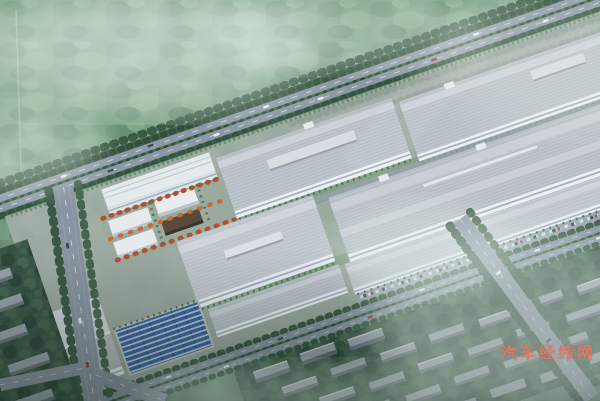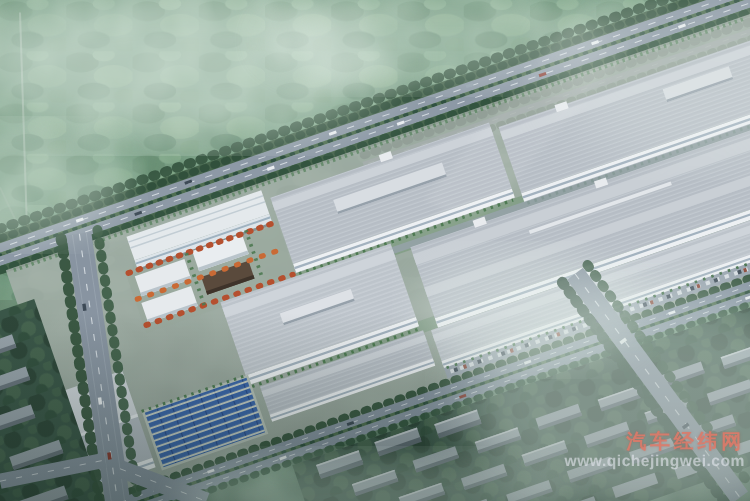--- a/index.html
+++ b/index.html
@@ -390,14 +390,13 @@
     <ellipse cx="350" cy="32" rx="140" ry="38" fill="#eef6f2" opacity="0.3" filter="url(#fogBlur)"></ellipse>
     <ellipse cx="560" cy="62" rx="120" ry="68" fill="#eaf3ee" opacity="0.24" filter="url(#fogBlur2)"></ellipse>
     <ellipse cx="520" cy="322" rx="150" ry="95" fill="#dfece6" opacity="0.45" filter="url(#fogBlur2)"></ellipse>
     <ellipse cx="424" cy="248" rx="92" ry="46" fill="#e4efe9" opacity="0.3" filter="url(#fogBlur)"></ellipse>
     <ellipse cx="300" cy="398" rx="160" ry="34" fill="#dcebe3" opacity="0.26" filter="url(#fogBlur)"></ellipse>
     <polygon points="470,0 540,0 380,180 340,160" fill="#ffffff" opacity="0.07" filter="url(#softBlur)"></polygon>
   </g>
 </svg>
 
   <div class="wm wm-title">汽车经纬网</div>
-  <div class="wm wm-url">www.qichejingwei.com</div>
 </div>
 
 </body></html>

